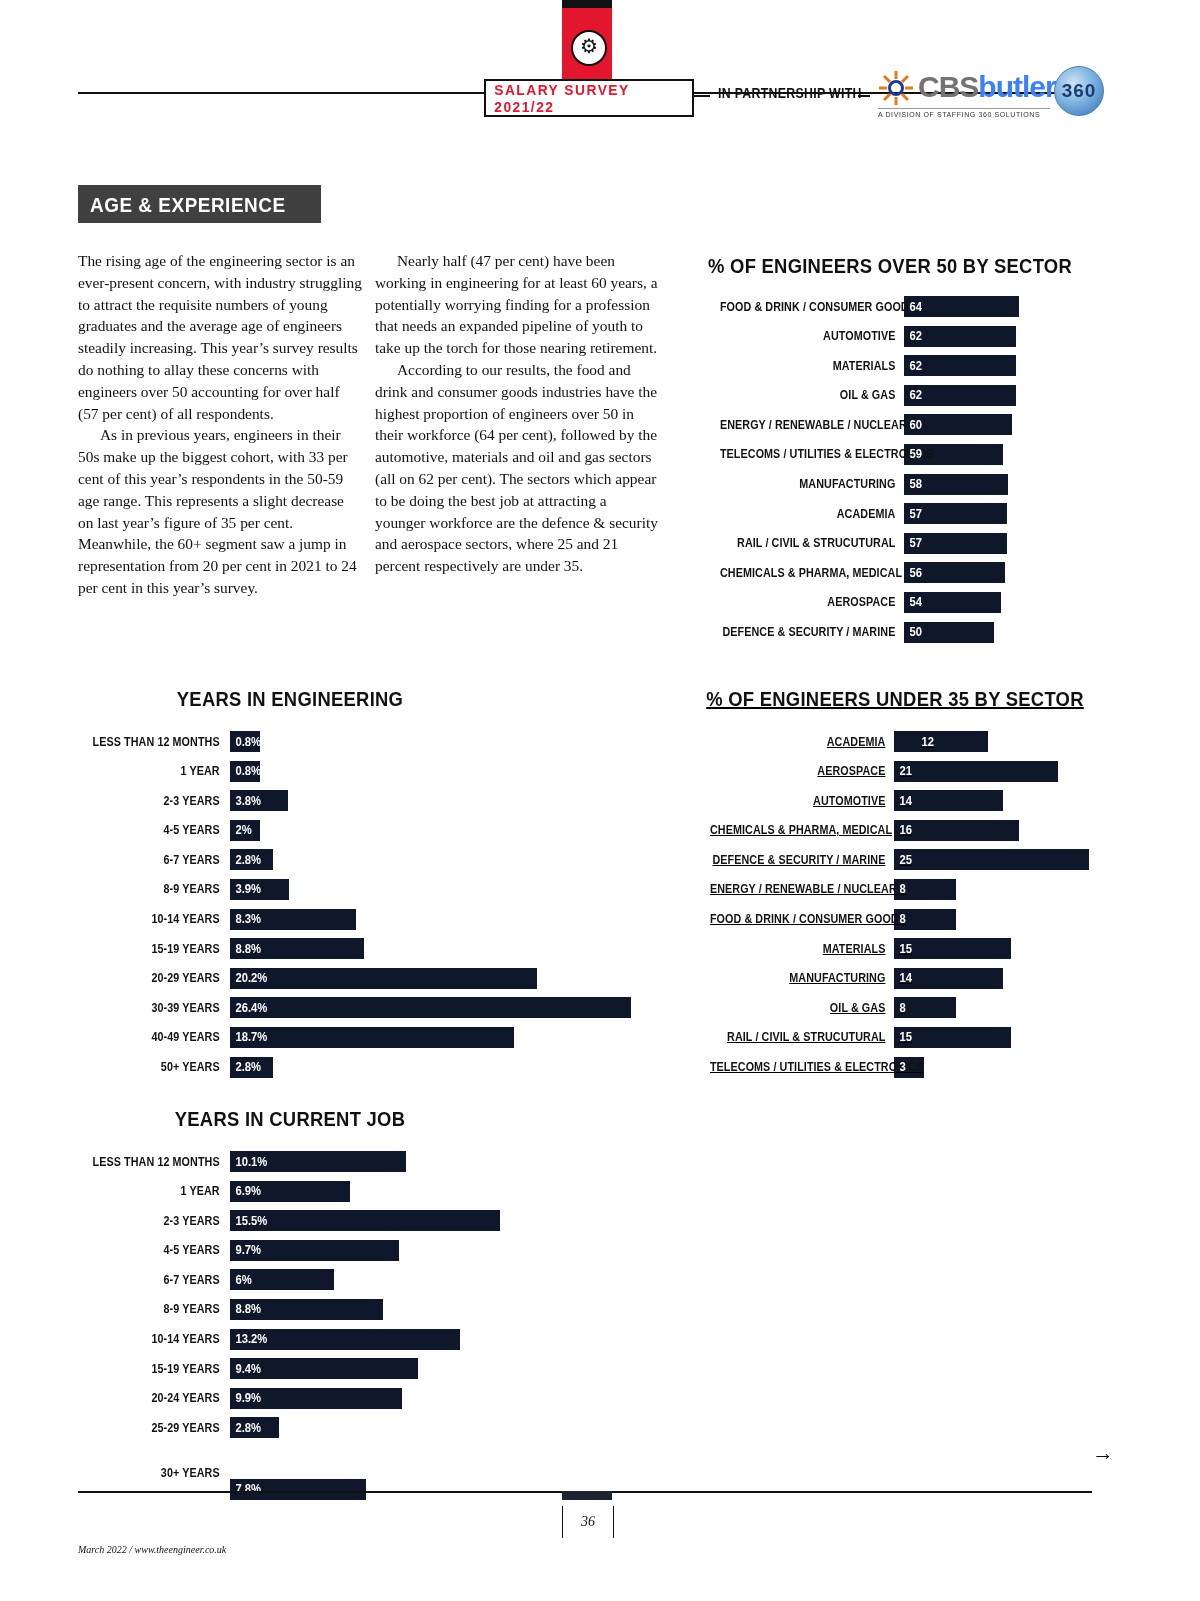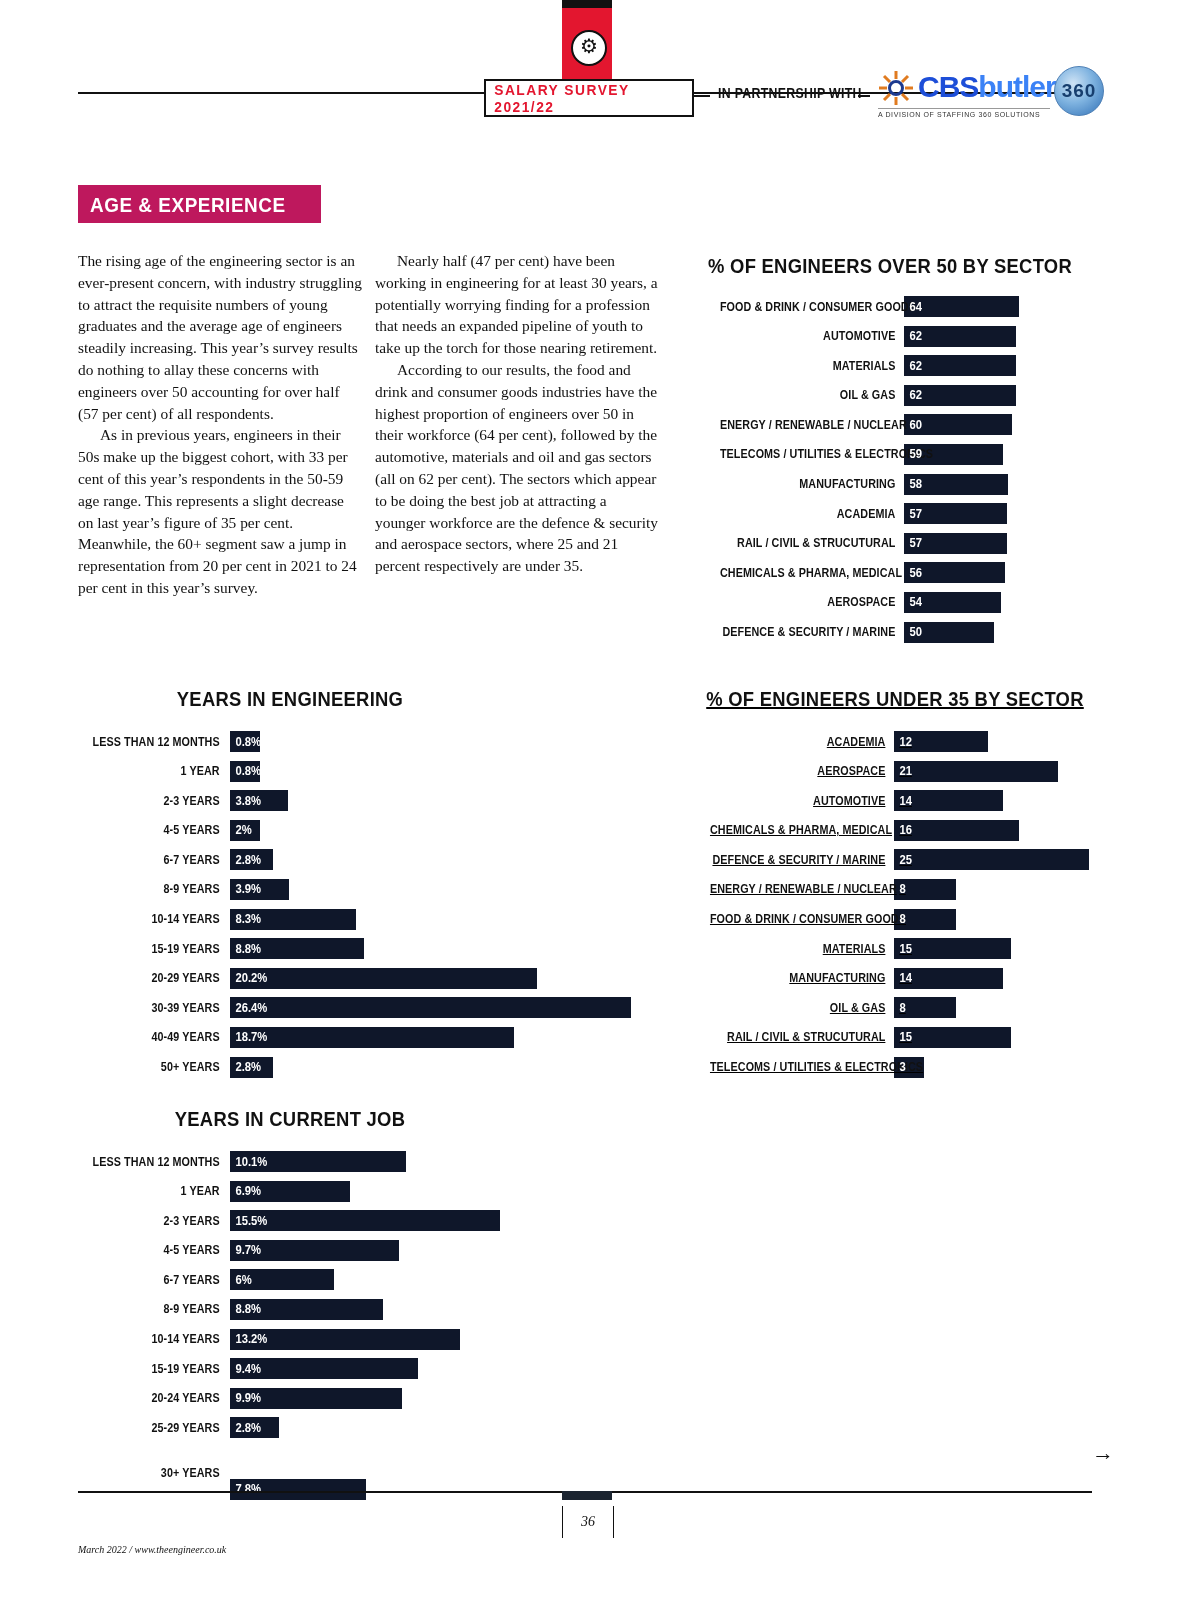--- a/index.html
+++ b/index.html
@@ -39,39 +39,39 @@
   .partner-text{
     position:absolute;left:718px;top:84px;
     font-weight:bold;font-size:15px;letter-spacing:0.4px;color:#111;
     transform:scaleX(0.82);transform-origin:left center;white-space:nowrap;
   }
   .partner-dash-r{position:absolute;left:858px;top:95px;width:12px;height:2px;background:#111;}
 
   .cbs-logo{position:absolute;left:874px;top:64px;width:220px;height:62px;}
   .cbs-sun{position:absolute;left:4px;top:6px;width:36px;height:36px;}
   .cbs-word{position:absolute;left:44px;top:6px;font-size:30px;font-weight:bold;letter-spacing:-1px;}
-  .cbs-cbs{color:#1d4ed8;}
+  .cbs-cbs{color:#737373;}
   .cbs-but{color:#3b82f6;}
   .cbs-sub{
     position:absolute;left:4px;top:44px;font-size:7px;letter-spacing:0.6px;color:#333;
     border-top:1px solid #999;padding-top:2px;width:172px;
   }
   .cbs-360{
     position:absolute;left:180px;top:2px;width:48px;height:48px;border-radius:50%;
     background:radial-gradient(circle at 38% 34%, #cfe3f5 0%, #7fb3e0 45%, #2f6fb5 100%);
     border:1px solid #4d7fb5;
   }
   .cbs-360 span{
     display:block;text-align:center;line-height:48px;color:#173e6e;
     font-size:19px;font-weight:bold;letter-spacing:1px;
   }
 
   
   .section-title{
-    position:absolute;left:78px;top:185px;height:32px;background:#be185d;
+    position:absolute;left:78px;top:185px;height:32px;background:#404040;
     padding:4px 14px 2px 12px;
     display:flex;align-items:center;
   }
   .section-title span{
     color:#fff;font-weight:bold;font-size:21px;letter-spacing:0.6px;
     font-family:"Liberation Sans Narrow","Liberation Sans",sans-serif;
     transform:scaleX(0.9);transform-origin:left center;white-space:nowrap;
   }
 
   
@@ -206,21 +206,21 @@
 
 <div class="section-title">
   <span>AGE &amp; EXPERIENCE</span>
 </div>
 
 <div class="col c1">
   <p>The rising age of the engineering sector is an ever-present concern, with industry struggling to attract the requisite numbers of young graduates and the average age of engineers steadily increasing. This year’s survey results do nothing to allay these concerns with engineers over 50 accounting for over half (57 per cent) of all respondents.</p>
   <p class="indent">As in previous years, engineers in their 50s make up the biggest cohort, with 33 per cent of this year’s respondents in the 50-59 age range. This represents a slight decrease on last year’s figure of 35 per cent. Meanwhile, the 60+ segment saw a jump in representation from 20 per cent in 2021 to 24 per cent in this year’s survey.</p>
 </div>
 <div class="col c2">
-  <p class="indent">Nearly half (47 per cent) have been working in engineering for at least 30 years, a potentially worrying finding for a profession that needs an expanded pipeline of youth to take up the torch for those nearing retirement.</p>
+  <p class="indent">Nearly half (47 per cent) have been working in engineering for at least 60 years, a potentially worrying finding for a profession that needs an expanded pipeline of youth to take up the torch for those nearing retirement.</p>
   <p class="indent">According to our results, the food and drink and consumer goods industries have the highest proportion of engineers over 50 in their workforce (64 per cent), followed by the automotive, materials and oil and gas sectors (all on 62 per cent). The sectors which appear to be doing the best job at attracting a younger workforce are the defence &amp; security and aerospace sectors, where 25 and 21 percent respectively are under 35.</p>
 </div>
 
 <div class="chart" id="chart-over50">
     <div class="chart-title">% OF ENGINEERS OVER 50 BY SECTOR</div>
     <div class="row">
       <div class="row-label">FOOD &amp; DRINK / CONSUMER GOODS</div>
       <div class="bar" style="width: 115.2px;">
         <span>64</span>
       </div>
@@ -364,21 +364,21 @@
       <div class="row-label">50+ YEARS</div>
       <div class="bar" style="width: 42.6px;">
         <span>2.8%</span>
       </div>
     </div>
   </div>
 <div class="chart" id="chart-under35">
     <div class="chart-title">% OF ENGINEERS UNDER 35 BY SECTOR</div>
     <div class="row">
       <div class="row-label">ACADEMIA</div>
-      <div class="bar" style="width: 93.6px;">
+      <div class="bar" style="width: 93.6px; padding-left: 22px;">
         <span>12</span>
       </div>
     </div>
     <div class="row">
       <div class="row-label">AEROSPACE</div>
       <div class="bar" style="width: 163.8px;">
         <span>21</span>
       </div>
     </div>
     <div class="row">

